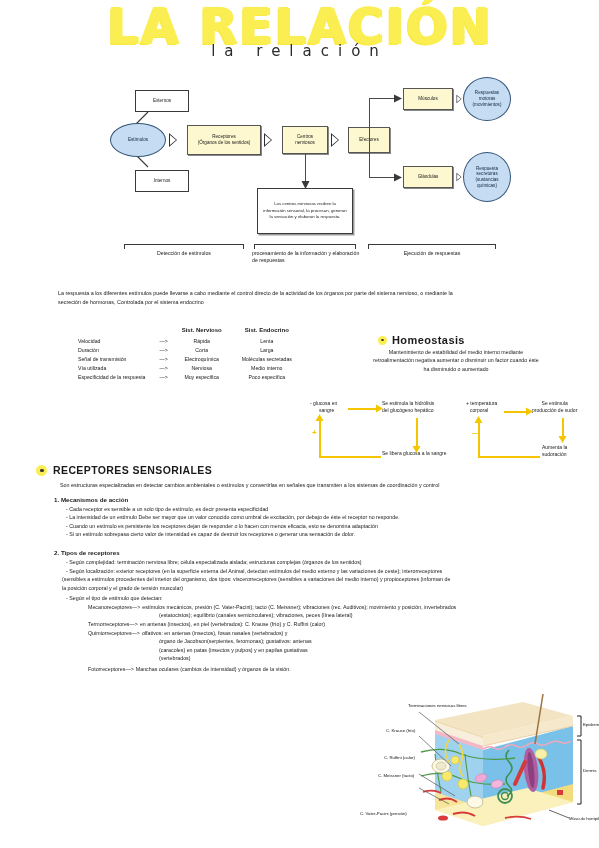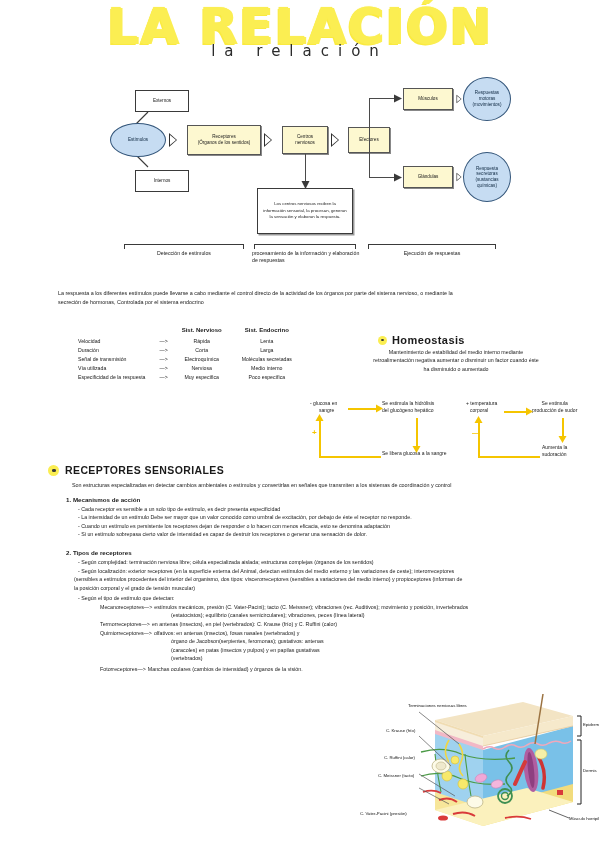--- a/index.html
+++ b/index.html
@@ -340,21 +340,21 @@
   <svg style="position:absolute; left:92px; top:36px;" width="9" height="8" viewBox="0 0 9 8">
       <polygon points="0.5,0 8.5,0 4.5,7" fill="#f5c500"></polygon>
     </svg>
   <div class="ybar" style="left:12px; top:56px; width:62px; height:1.6px;"></div>
   <div class="ybar" style="left:12px; top:22px; width:1.6px; height:36px;"></div>
   <svg style="position:absolute; left:8px; top:16px;" width="9" height="8" viewBox="0 0 9 8">
       <polygon points="0.5,7 8.5,7 4.5,0" fill="#f5c500"></polygon>
     </svg>
 </div>
 
-<div style="position:absolute; left:48px; top:464px; width:540px;">
+<div style="position:absolute; left:36px; top:464px; width:540px;">
   <div class="section-head">
     <span class="bullet-dot"></span>
     <span>RECEPTORES SENSORIALES</span>
   </div>
   <div class="body-txt" style="margin-left:24px; margin-top:5px;">Son estructuras especializadas en detectar cambios ambientales o estímulos y convertirlas en señales que transmiten a los sistemas de coordinación y control</div>
 
   <div class="sub-head" style="margin-left:18px;">1. Mecanismos de acción</div>
   <div id="mecanismos-list" class="indent2">
       <div class="li">- Cada receptor es sensible a un solo tipo de estímulo, es decir presenta especificidad</div>
       <div class="li">- La intensidad de un estímulo Debe ser mayor que un valor conocido como umbral de excitación, por debajo de éste el receptor no responde.</div>

